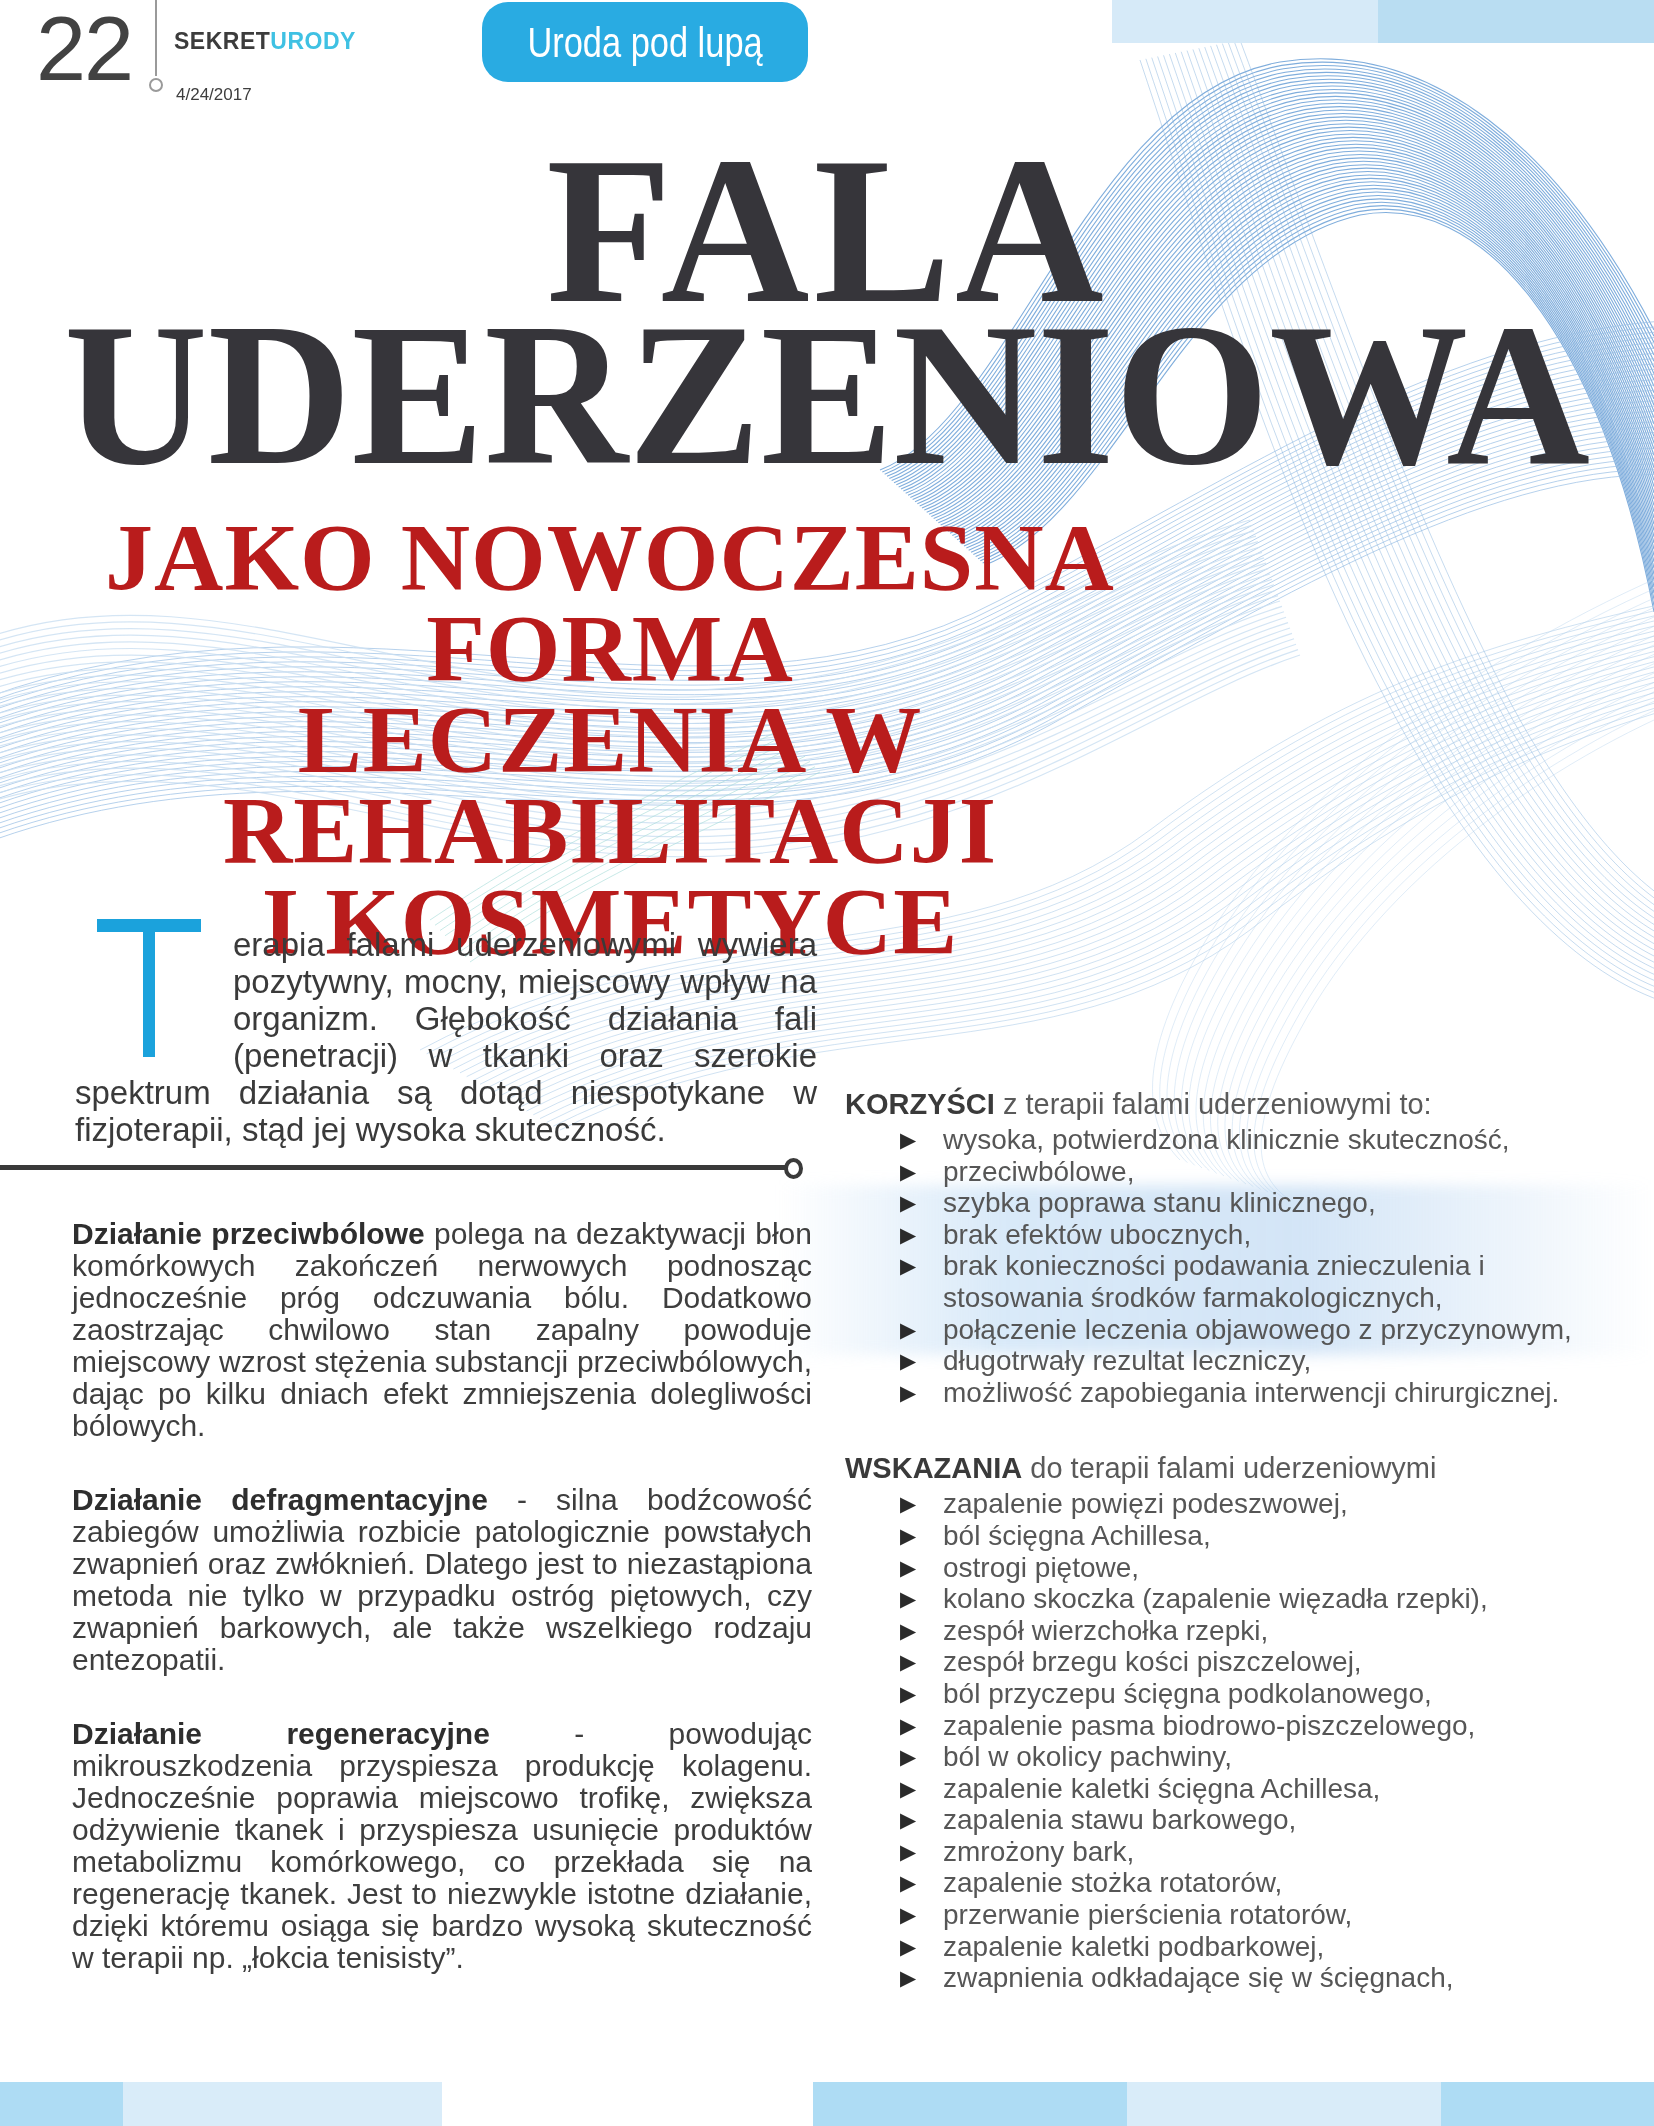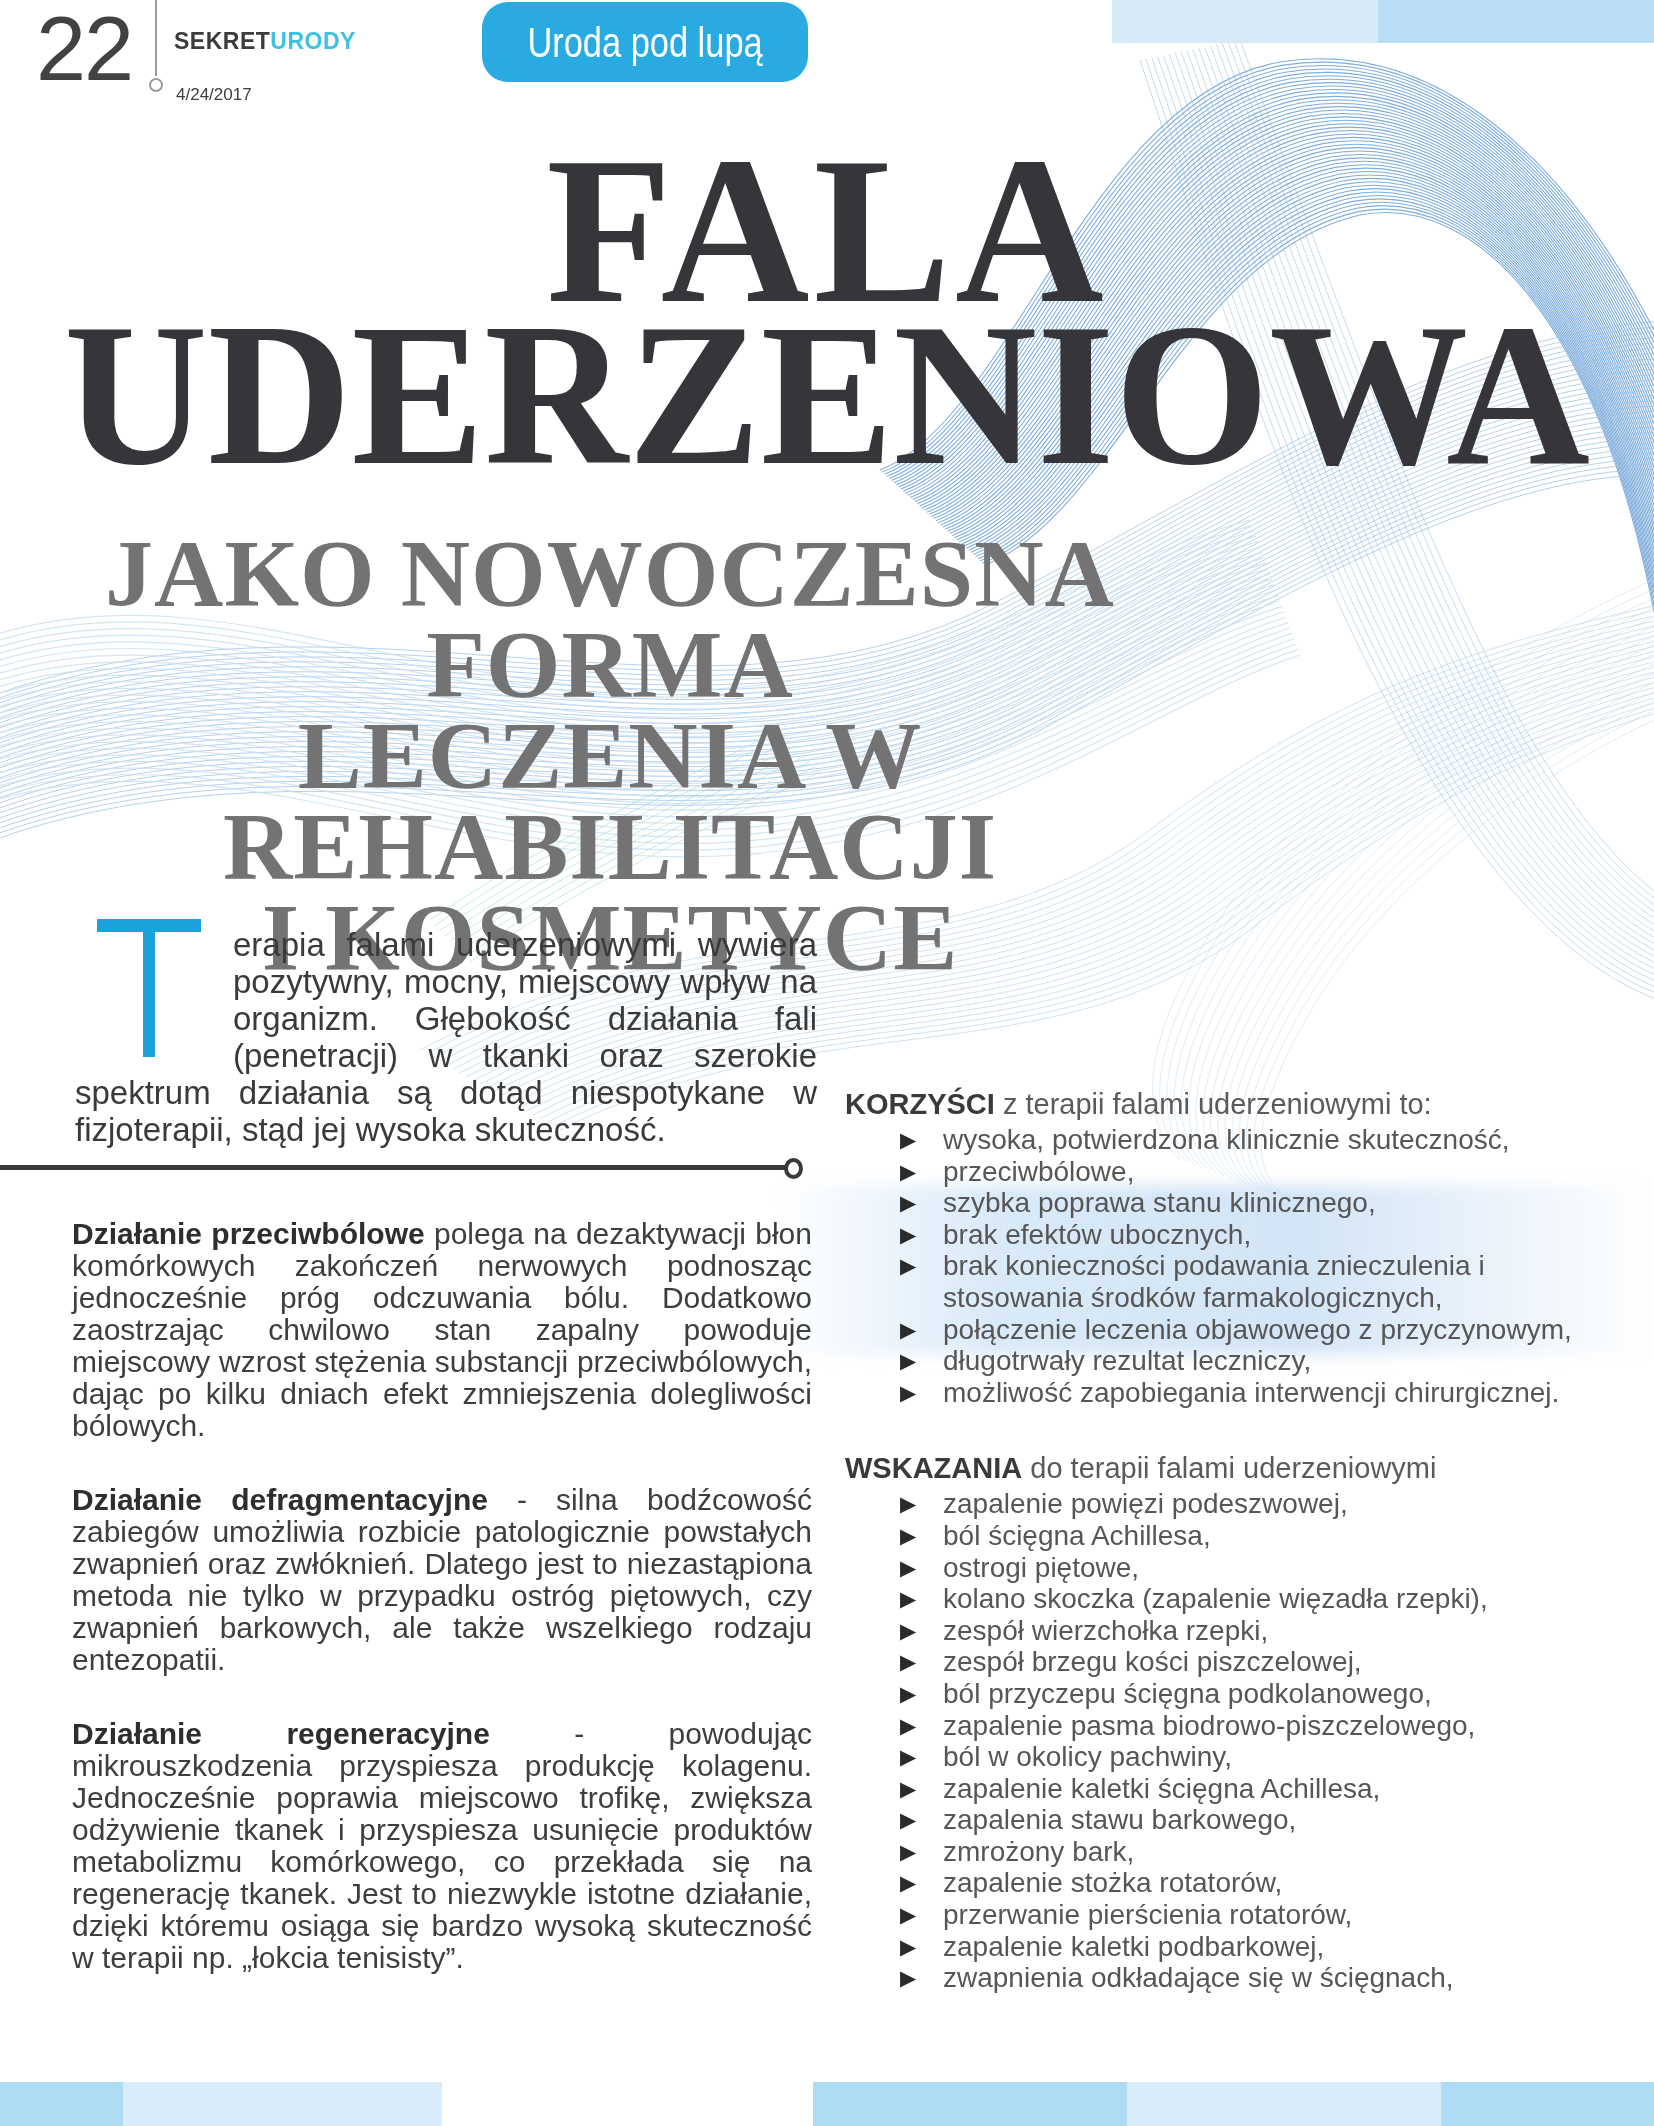--- a/index.html
+++ b/index.html
@@ -40,22 +40,22 @@
   .top-block.tb1{left:1112px;width:266px;background:#d6eaf8;}
   .top-block.tb2{left:1378px;width:276px;background:#b9ddf2;}
   
   .title-line{
     position:absolute;left:0;width:1654px;text-align:center;z-index:2;
     font-family:"Liberation Serif",serif;font-weight:bold;color:#36353a;line-height:1;
   }
   .title-1{top:128px;font-size:206px;letter-spacing:4px;transform:scaleY(1.02);}
   .title-2{top:296px;font-size:199px;letter-spacing:0;transform:scaleY(1.02);}
   .subtitle{
-    position:absolute;left:80px;top:528px;width:1060px;text-align:center;z-index:2;
-    font-family:"Liberation Serif",serif;font-weight:bold;color:#737373;
+    position:absolute;left:80px;top:512px;width:1060px;text-align:center;z-index:2;
+    font-family:"Liberation Serif",serif;font-weight:bold;color:#b91c1c;
     font-size:96px;line-height:91px;letter-spacing:1px;
   }
   
   .intro{
     position:absolute;left:75px;top:926px;width:742px;z-index:3;
     font-size:33px;line-height:37px;text-align:justify;color:#3a3a3a;
   }
   .dropcap-space{float:left;width:158px;height:112px;}
   .dropcap{position:absolute;left:22px;top:-7px;width:104px;height:140px;}
   .dropcap .bar{position:absolute;left:0;top:0;width:104px;height:13px;background:#1ba2dc;}

